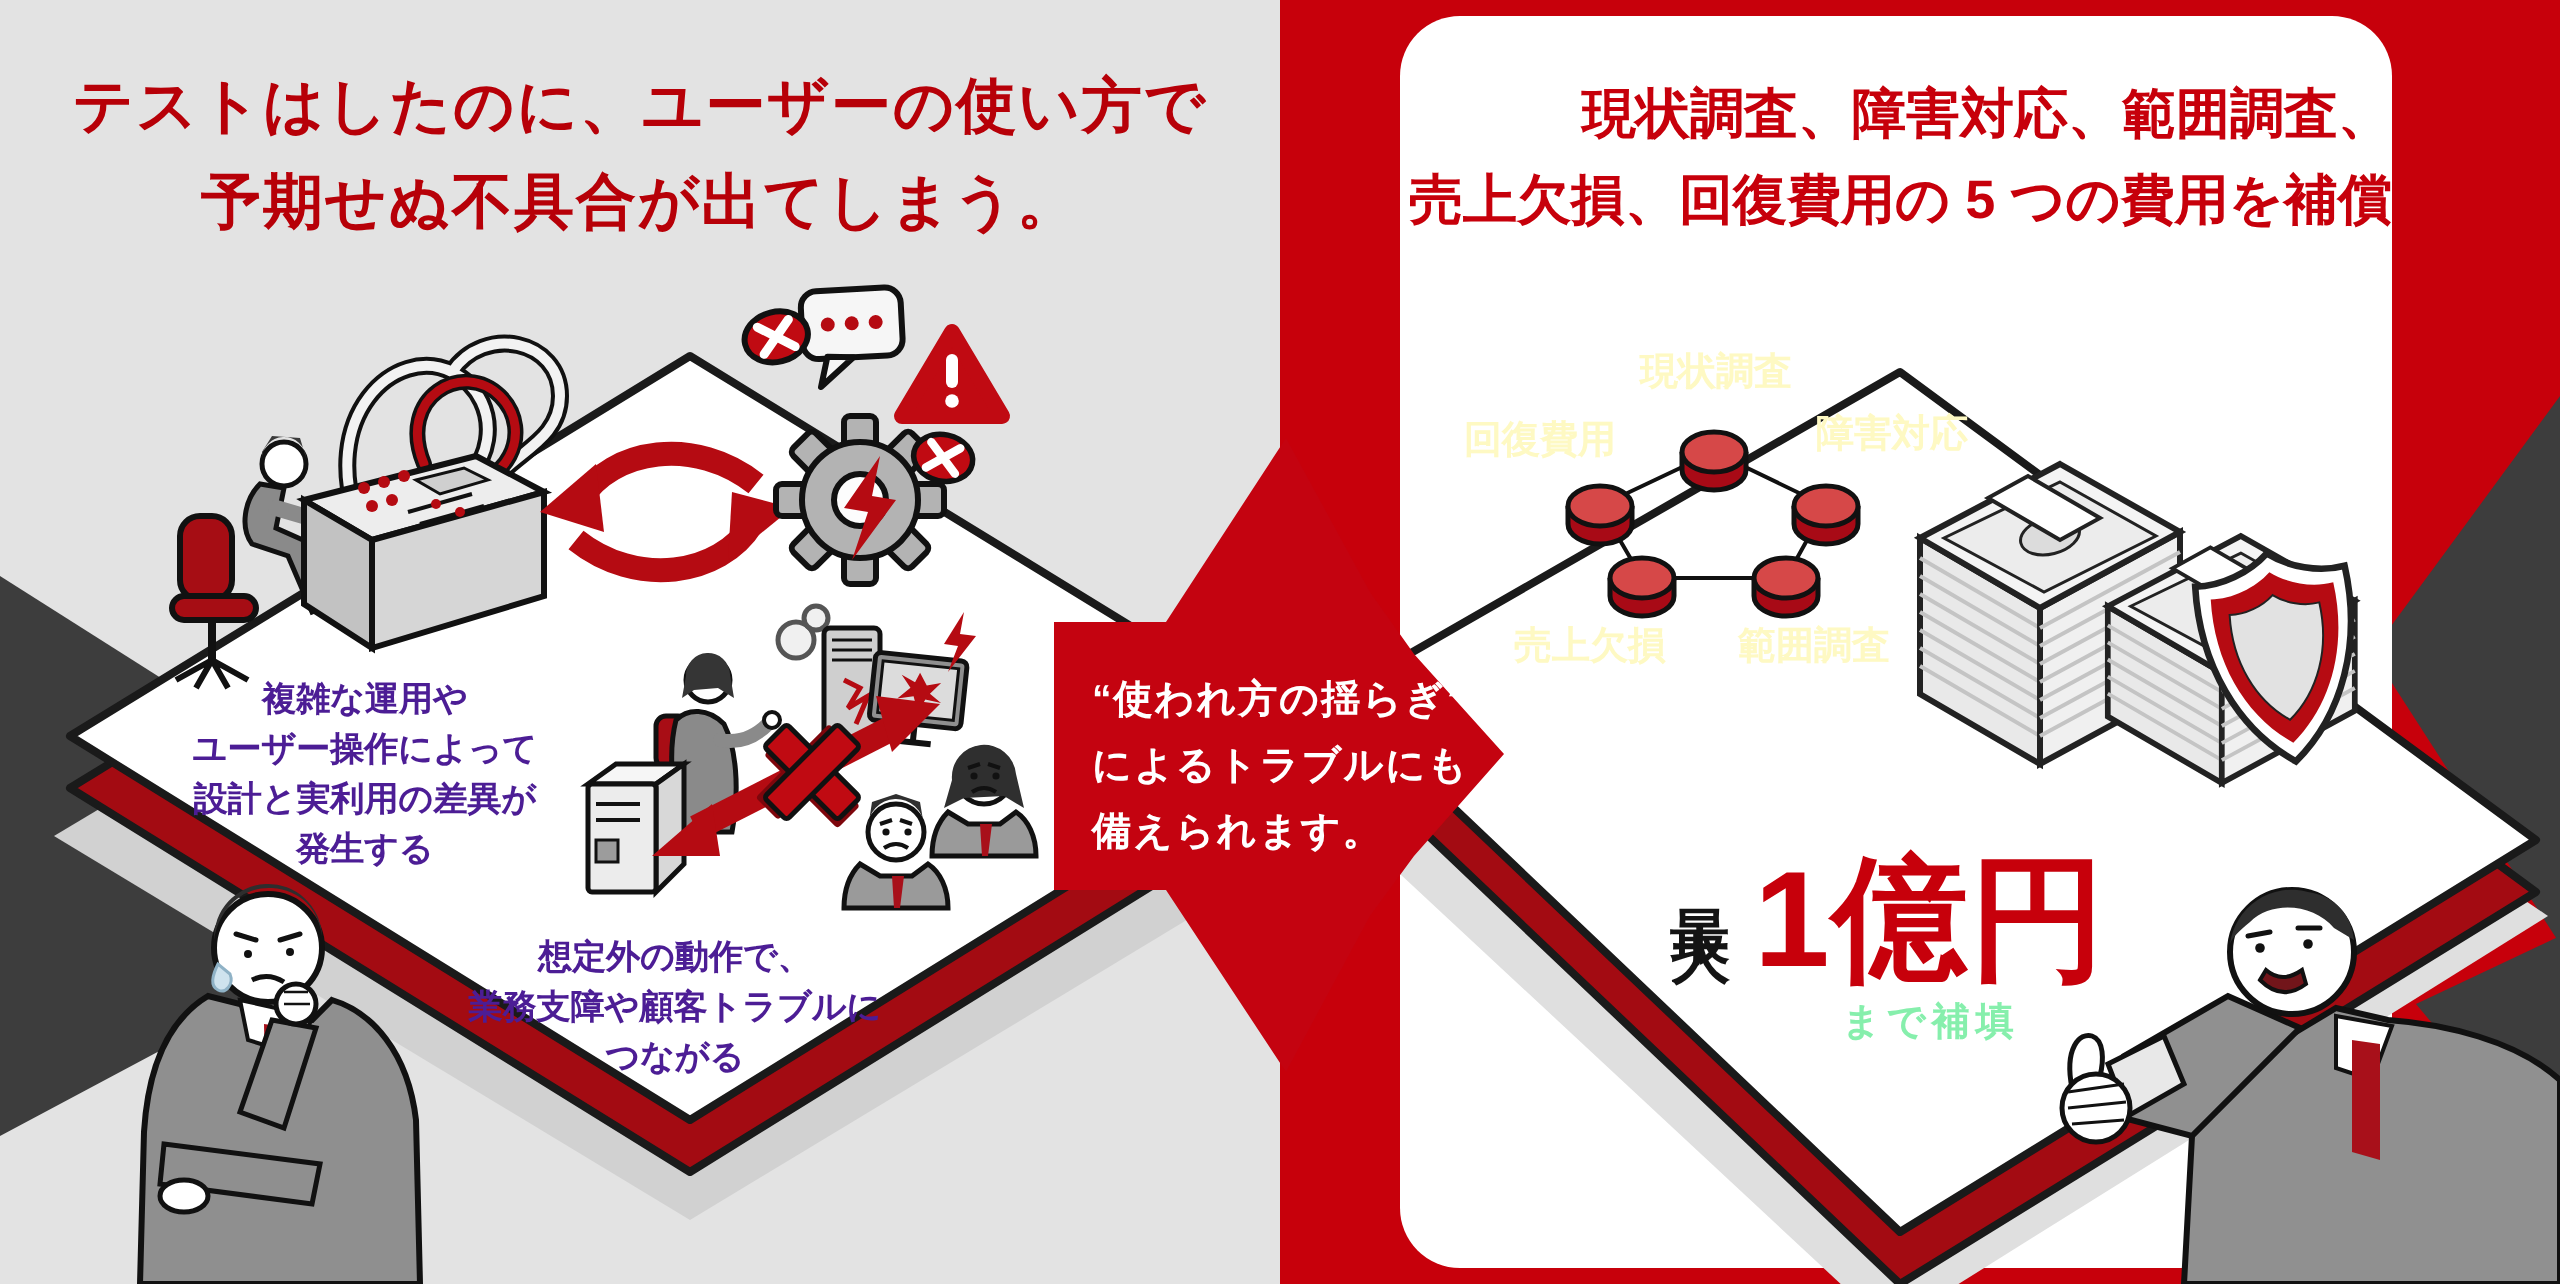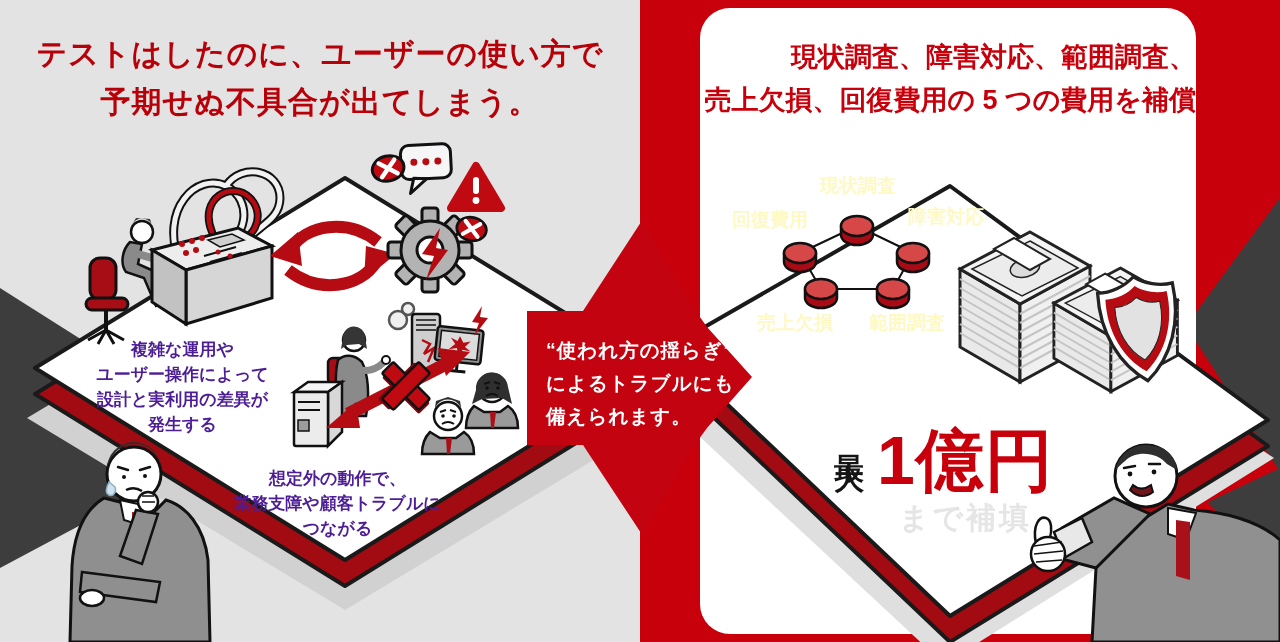--- a/index.html
+++ b/index.html
@@ -27,21 +27,21 @@
   .nl-hani{left:267px;top:310px}
   .nl-uriage{left:155px;top:310px}
   .nl-kaifuku{left:130px;top:207px}
   .max-block{position:absolute;left:188px;top:424px;display:flex;
              align-items:flex-start;gap:8px}
   .max-prefix{writing-mode:vertical-rl;text-orientation:upright;font-size:30px;
               font-weight:700;color:#141414;letter-spacing:8px;margin-top:6px}
   .max-main{display:flex;flex-direction:column;align-items:center}
   .max-amount{font-size:68px;line-height:72px;font-weight:700;color:#c7000b;
               letter-spacing:1px}
-  .max-suffix{font-size:30px;font-weight:700;color:#e5e5e5;letter-spacing:3px;
+  .max-suffix{font-size:19px;font-weight:700;color:#86efac;letter-spacing:3px;
               margin-top:2px}
   .callout-svg{left:0;top:0;width:1280px;height:642px;pointer-events:none}
   .callout-text{position:absolute;left:546px;top:334px;width:200px;color:#fff;
                 font-size:19.5px;line-height:33px;font-weight:700;
                 white-space:pre-line;letter-spacing:1px}
 </style>
 </head>
 <body>
 
 <div class="stage">

